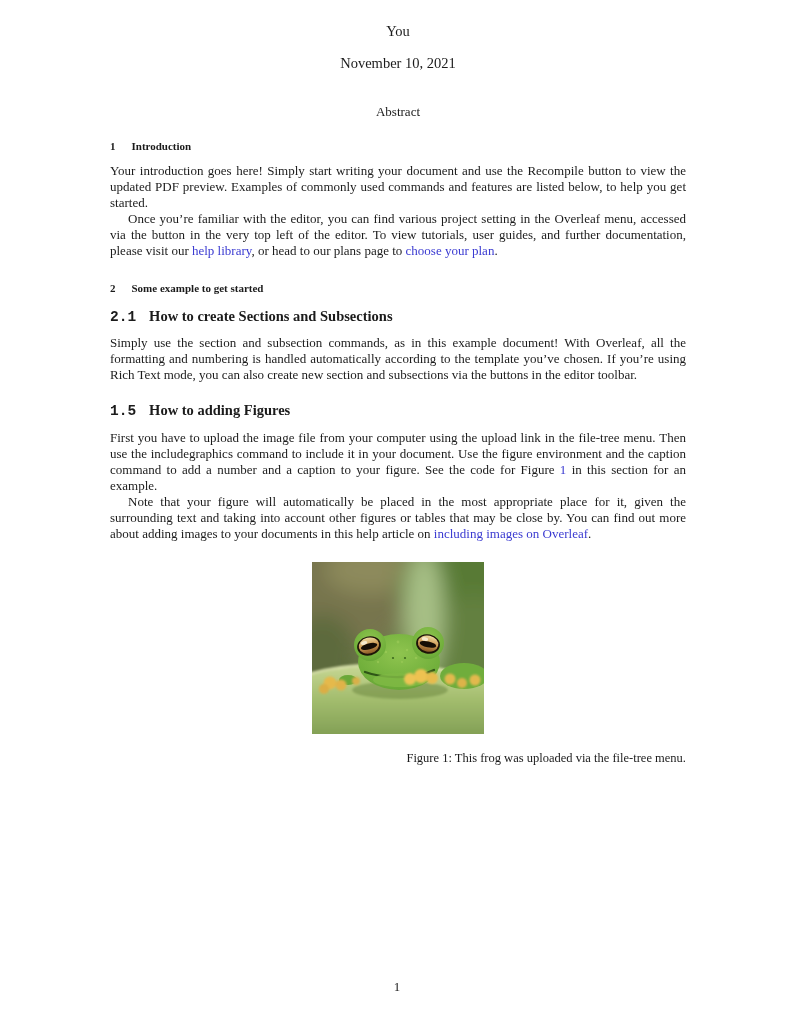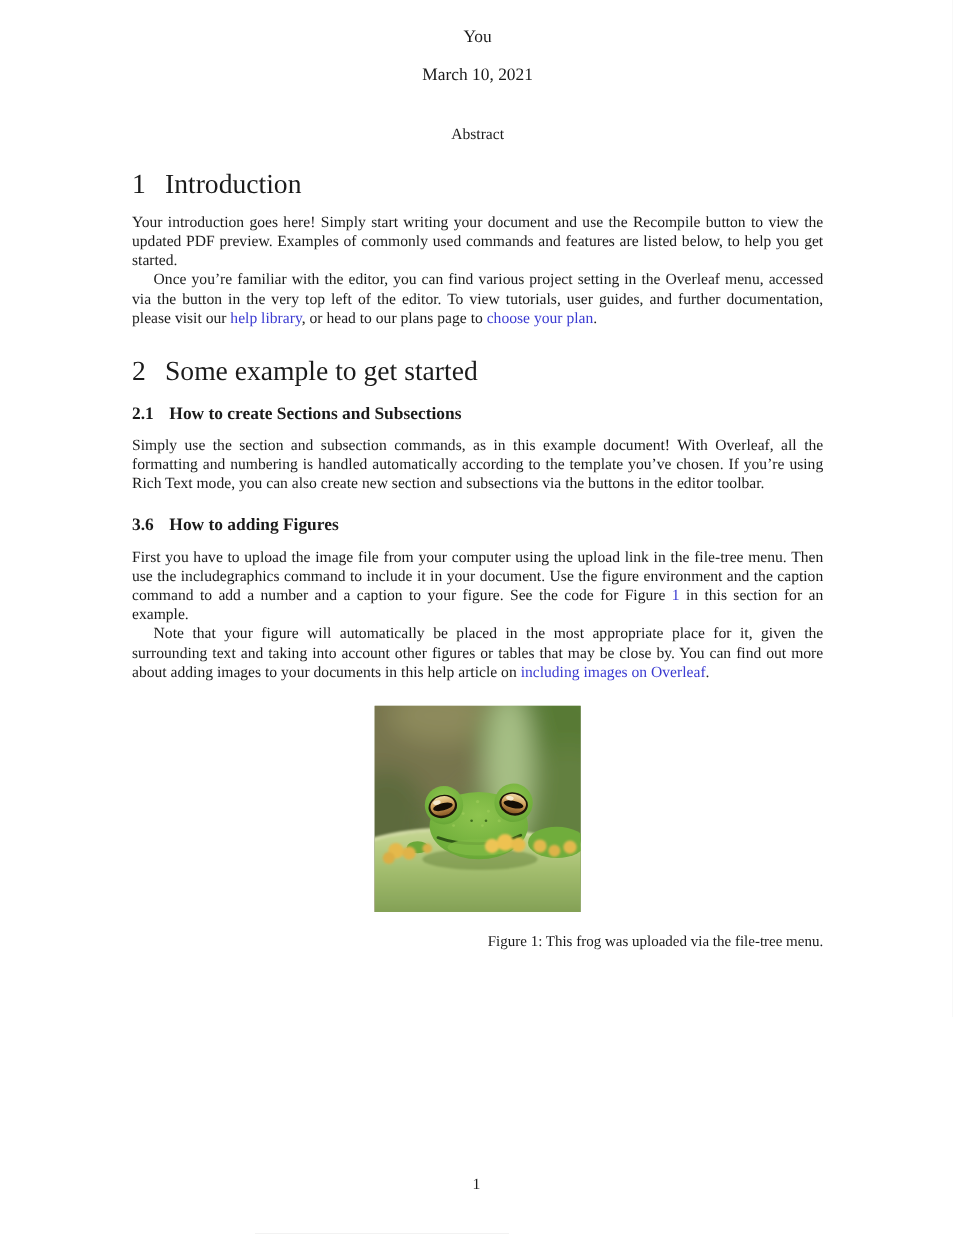--- a/index.html
+++ b/index.html
@@ -16,24 +16,24 @@
     color:var(--color-text);
     font-family:"Liberation Serif", serif;
     overflow:hidden;
   }
   .content{position:absolute;left:110px;top:0;width:576px;}
   .doc-title{text-align:center;font-size:22px;font-weight:400;margin:119px 0 0 0;line-height:1.2;}
   .doc-author{text-align:center;font-size:14.5px;margin-top:23px;line-height:1.2;}
   .doc-date{text-align:center;font-size:14.5px;margin-top:15px;line-height:1.2;}
   .abstract-heading{text-align:center;font-weight:400;font-size:13px;margin-top:31px;line-height:1.2;}
   .abstract-body{margin:6px 36px 0 36px;font-size:13px;line-height:16px;text-indent:14px;}
-  h1.sec{font-size:23px;font-weight:400;margin:21px 0 0 0;line-height:1.2;}
+  h1.sec{font-size:11px;font-weight:700;margin:21px 0 0 0;line-height:1.2;}
   h2.subsec{font-size:14.5px;font-weight:700;margin:13px 0 0 0;line-height:1.2;}
   h1.sec .secnum{margin-right:16px;}
-  h2.subsec .secnum{margin-right:13px;}
+  h2.subsec .secnum{margin-right:13px;font-family:Liberation Mono, monospace;}
   p.body{font-size:13px;line-height:16px;text-align:justify;margin:0;}
   p.body.first{margin-top:9px;}
   p.body.indent{text-indent:18px;}
   .mt-sec2{margin-top:23px !important;}
   .mt-sub22{margin-top:19px !important;}
   a.doc-link{color:var(--color-link);text-decoration:none;cursor:pointer;}
   .figure-block{margin-top:20px;text-align:center;}
   .figure-img{
     display:inline-block;width:172px;height:172px;overflow:hidden;
     vertical-align:top;line-height:0;
@@ -41,37 +41,37 @@
   .figure-caption{font-size:12.5px;text-align:right;margin-top:17px;line-height:1.25;}
   .page-number{position:absolute;left:0;right:0;top:979px;text-align:center;font-size:13px;}
 </style>
 </head>
 <body>
 
 <div class="page">
   <div class="content">
 
     <div class="doc-author">You</div>
-    <div class="doc-date">March 10, 2021</div>
+    <div class="doc-date">November 10, 2021</div>
 
     <div class="abstract-heading">Abstract</div>
 
     <h1 class="sec"><span class="secnum">1</span><span>Introduction</span></h1>
 
     <p class="body first">Your introduction goes here! Simply start writing your document and use the Recompile button to view the updated PDF preview. Examples of commonly used commands and features are listed below, to help you get started.</p>
 
     <p class="body indent"><span>Once you’re familiar with the editor, you can find various project setting in the Overleaf menu, accessed via the button in the very top left of the editor. To view tutorials, user guides, and further documentation, please visit our </span><a class="doc-link">help library</a><span>, or head to our plans page to </span><a class="doc-link">choose your plan</a><span>.</span></p>
 
     <h1 class="sec mt-sec2"><span class="secnum">2</span><span>Some example to get started</span></h1>
 
     <h2 class="subsec"><span class="secnum">2.1</span><span>How to create Sections and Subsections</span></h2>
 
     <p class="body first">Simply use the section and subsection commands, as in this example document! With Overleaf, all the formatting and numbering is handled automatically according to the template you’ve chosen. If you’re using Rich Text mode, you can also create new section and subsections via the buttons in the editor toolbar.</p>
 
-    <h2 class="subsec mt-sub22"><span class="secnum">3.6</span><span>How to adding Figures</span></h2>
+    <h2 class="subsec mt-sub22"><span class="secnum">1.5</span><span>How to adding Figures</span></h2>
 
     <p class="body first"><span>First you have to upload the image file from your computer using the upload link in the file-tree menu. Then use the includegraphics command to include it in your document. Use the figure environment and the caption command to add a number and a caption to your figure. See the code for Figure </span><a class="doc-link">1</a><span> in this section for an example.</span></p>
 
     <p class="body indent"><span>Note that your figure will automatically be placed in the most appropriate place for it, given the surrounding text and taking into account other figures or tables that may be close by. You can find out more about adding images to your documents in this help article on </span><a class="doc-link">including images on Overleaf</a><span>.</span></p>
 
     <div class="figure-block">
       <div class="figure-img">
         
         <svg width="172" height="172" viewBox="0 0 172 172" xmlns="http://www.w3.org/2000/svg">
           <defs>

